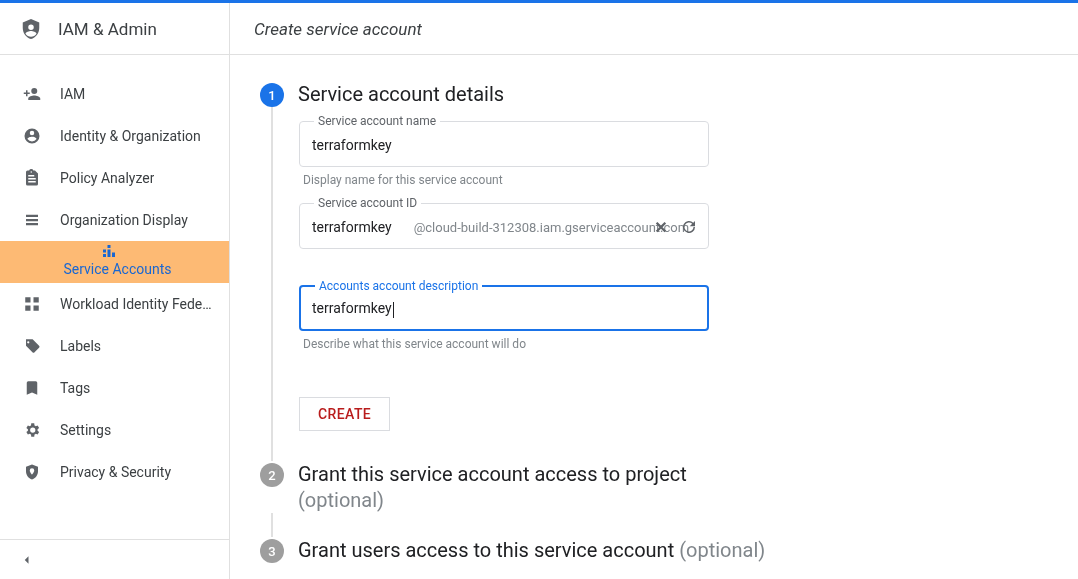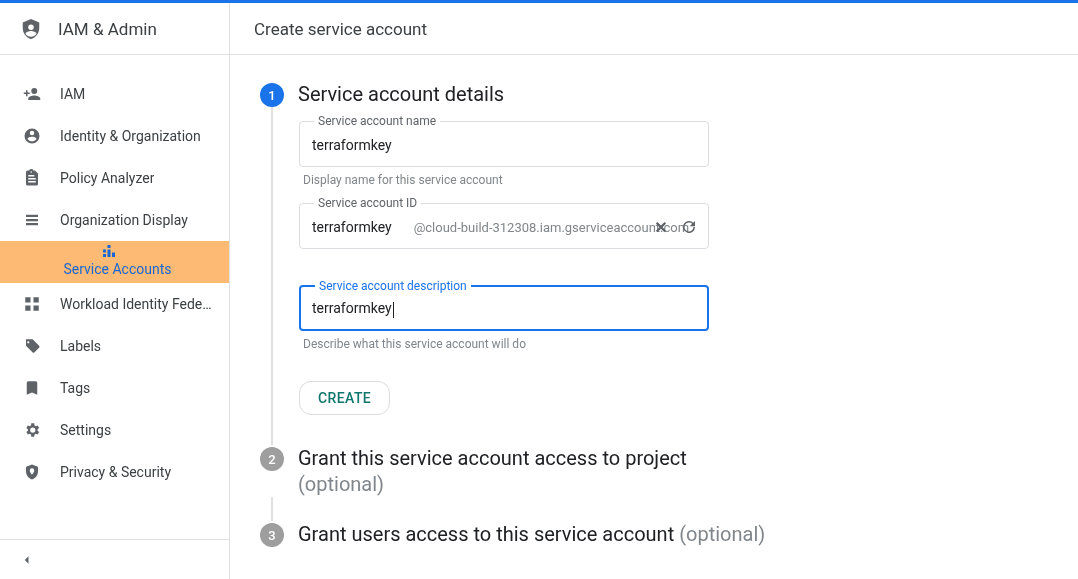--- a/index.html
+++ b/index.html
@@ -79,20 +79,21 @@
   
   .main { flex: 1; display: flex; flex-direction: column; overflow: hidden; }
   .main-header {
     height: 52px;
     border-bottom: 1px solid #e0e0e0;
     display: flex;
     align-items: center;
     padding: 0 24px;
     font-size: 17px;
     color: #3c4043;
+    font-style: italic;
   }
   .main-body {
     flex: 1;
     overflow-y: auto;
     padding: 26px 30px 20px 30px;
   }
 
   
   .step { display: flex; align-items: flex-start; }
   .step-marker {
@@ -159,26 +160,26 @@
     position: absolute;
     right: 10px;
     display: flex;
     gap: 10px;
     align-items: center;
     color: #5f6368;
   }
   .field-actions span { width:18px; height:18px; display:inline-flex; align-items:center; justify-content:center; cursor:pointer; font-size:16px; font-weight:600;}
 
   .create-btn {
-    margin-top: 14px;
+    margin-top: 30px;
     display: inline-block;
     border: 1px solid #dadce0;
-    border-radius: 12px;
+    border-radius: 0;
     padding: 8px 18px;
-    color: #0f766e;
+    color: #b91c1c;
     font-size: 14px;
     font-weight: 500;
     letter-spacing: 0.4px;
     cursor: pointer;
     background: #fff;
   }
 
   svg.i { width: 18px; height: 18px; fill: currentColor; }
 </style>
 </head>
@@ -317,21 +318,21 @@
                   </svg>
                 </span>
             </span>
           </div>
           <div class="helper">&nbsp;</div>
         </div>
 
         
         <div class="field focused">
           <div class="box">
-            <span class="floating-label">Service account description</span>
+            <span class="floating-label">Accounts account description</span>
             <span class="value cursor-bar">terraformkey</span>
           </div>
           <div class="helper">Describe what this service account will do</div>
         </div>
 
         <div class="create-btn">CREATE</div>
       </div>
 
       <div class="step">
         <span class="step-marker inactive">2</span>

